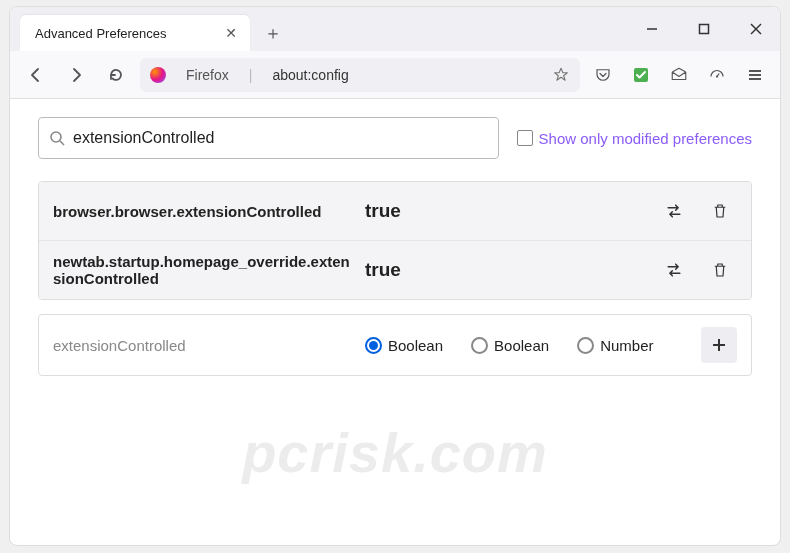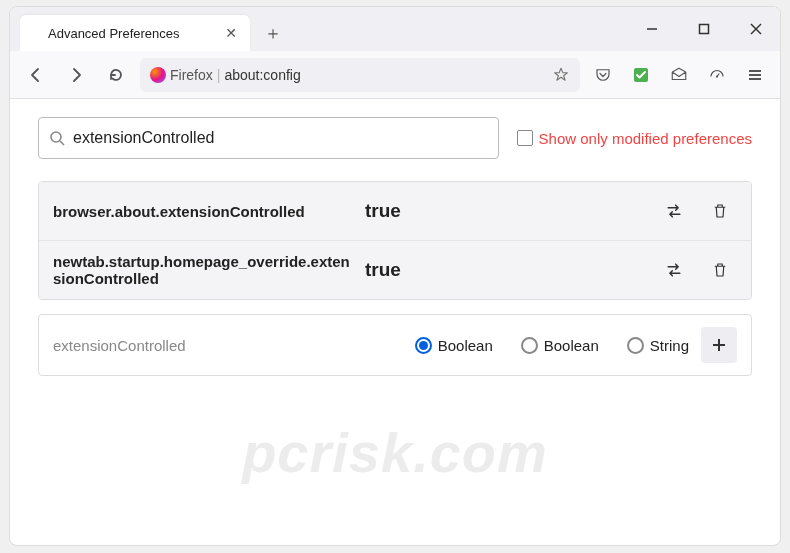--- a/index.html
+++ b/index.html
@@ -29,21 +29,21 @@
       align-items: flex-end;
       padding: 0 10px;
       position: relative;
     }
     .tab {
       background: #fff;
       height: 36px;
       border-radius: 6px 6px 0 0;
       display: flex;
       align-items: center;
-      padding: 0 10px 0 28px;
+      padding: 0 10px 0 15px;
       margin-top: 8px;
       min-width: 230px;
       font-size: 13px;
       color: #222;
       box-shadow: 0 -1px 2px rgba(0,0,0,0.05);
       justify-content: space-between;
     }
     .tab-title { flex: 1; }
     .tab-close {
       width: 18px; height: 18px;
@@ -95,21 +95,21 @@
       cursor: pointer;
     }
     .addressbar {
       flex: 1;
       height: 34px;
       background: #f0f0f4;
       border-radius: 6px;
       display: flex;
       align-items: center;
       padding: 0 10px;
-      gap: 4px;
+      gap: 20px;
       font-size: 14px;
     }
     .ff-icon {
       width: 16px; height: 16px;
       border-radius: 50%;
       background: radial-gradient(circle at 30% 30%, #ff9500, #e31587, #9059ff);
       flex-shrink: 0;
     }
     .addr-label { color: #555; }
     .addr-sep { color: #bbb; }
@@ -154,21 +154,21 @@
       color: #888;
     }
     .search-box span.st {
       color: #222;
     }
     .checkbox-row {
       display: flex;
       align-items: center;
       gap: 6px;
       font-size: 15px;
-      color: #ef4444;
+      color: #8b5cf6;
     }
     .checkbox {
       width: 16px; height: 16px;
       border: 1.5px solid #888;
       border-radius: 2px;
       cursor: pointer;
     }
     
     .prefs {
       border: 1px solid #ddd;
@@ -219,21 +219,20 @@
     .new-pref-name {
       width: 300px;
       font-size: 15px;
       color: #888;
     }
     .radio-group {
       flex: 1;
       display: flex;
       gap: 28px;
       align-items: center;
-      justify-content: flex-end;
     }
     .radio-item {
       display: flex;
       align-items: center;
       gap: 6px;
       font-size: 15px;
       color: #222;
       cursor: pointer;
     }
     .radio {
@@ -380,21 +379,21 @@
         <span class="st">extensionControlled</span>
       </div>
       <div class="checkbox-row">
         <span class="checkbox"></span>
         <span>Show only modified preferences</span>
       </div>
     </div>
 
     <div class="prefs">
       <div class="pref-row">
-        <div class="pref-name">browser.about.extensionControlled</div>
+        <div class="pref-name">browser.browser.extensionControlled</div>
         <div class="pref-value">true</div>
         <div class="pref-action">
           <svg width="20" height="20" viewBox="0 0 24 24">
               <path d="M5 8h12M17 8l-3-3M17 8l-3 3" stroke="#333" stroke-width="1.8" fill="none" stroke-linecap="round" stroke-linejoin="round"></path>
               <path d="M19 16H7M7 16l3-3M7 16l3 3" stroke="#333" stroke-width="1.8" fill="none" stroke-linecap="round" stroke-linejoin="round"></path>
             </svg>
         </div>
         <div class="pref-action">
           <svg width="18" height="18" viewBox="0 0 24 24">
               <path d="M5 7h14M9 7V4h6v3M7 7l1 13h8l1-13" stroke="#333" stroke-width="1.6" fill="none" stroke-linejoin="round"></path>
@@ -424,21 +423,21 @@
         <div class="radio-item">
           <span class="radio selected"></span>
           <span>Boolean</span>
         </div>
         <div class="radio-item">
           <span class="radio"></span>
           <span>Boolean</span>
         </div>
         <div class="radio-item">
           <span class="radio"></span>
-          <span>String</span>
+          <span>Number</span>
         </div>
       </div>
       <div class="add-btn">
         <svg width="16" height="16" viewBox="0 0 16 16">
             <line x1="8" y1="2" x2="8" y2="14" stroke="#333" stroke-width="2"></line>
             <line x1="2" y1="8" x2="14" y2="8" stroke="#333" stroke-width="2"></line>
           </svg>
       </div>
     </div>
   </div>

